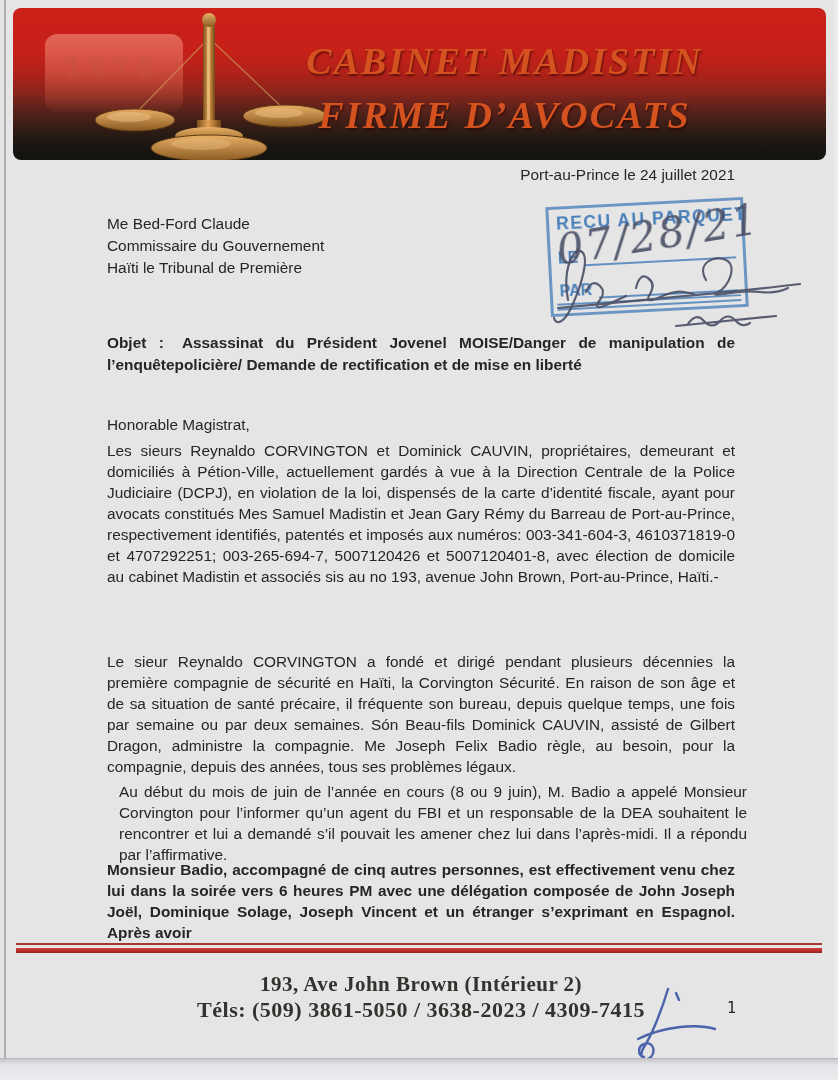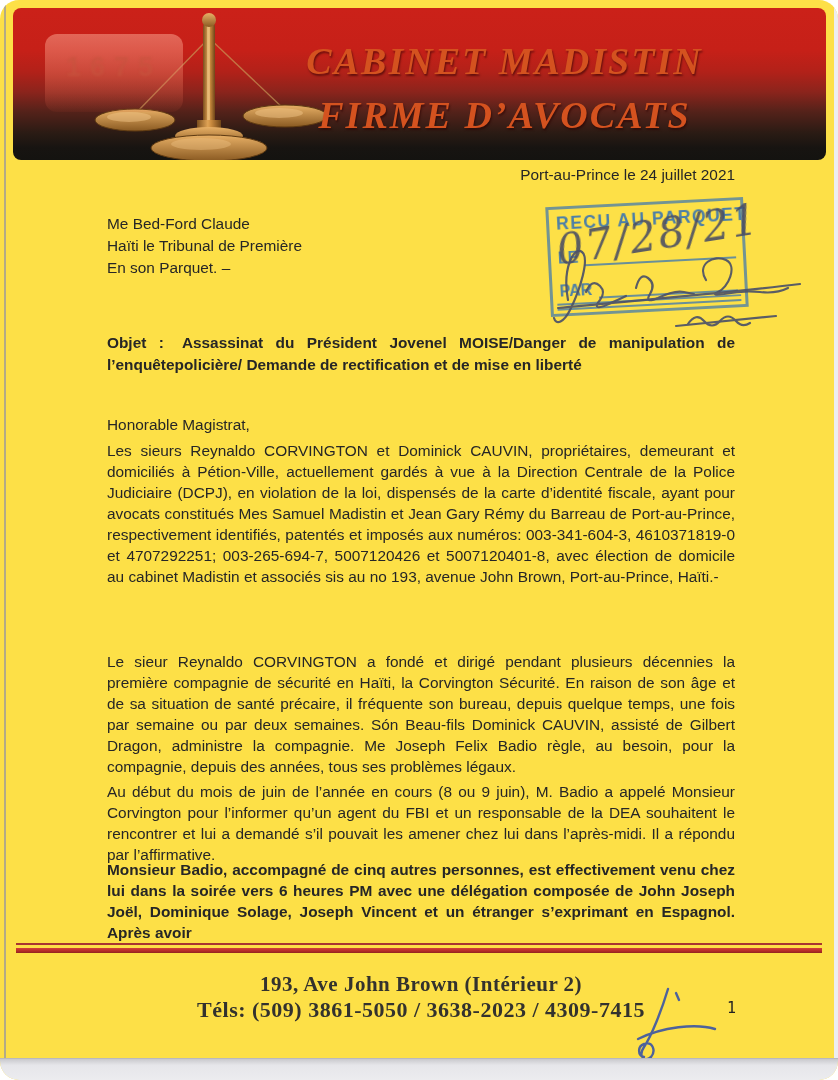--- a/index.html
+++ b/index.html
@@ -3,23 +3,22 @@
 <meta charset="utf-8">
 <style>
   * { margin: 0; padding: 0; box-sizing: border-box; }
   html, body { background: #ffffff; }
   body { font-family: "Liberation Sans", sans-serif; }
 
   .scan-page {
     position: relative;
     width: 838px;
     height: 1080px;
-    background: #fde047;
+    background: #e5e5e5;
     overflow: hidden;
-    border-radius: 19px;
   }
 
   
   .edge-left-line {
     position: absolute; left: 4px; top: 0; width: 2px; height: 1058px;
     background: #9a9a9c; opacity: .75;
   }
   .edge-bottom-strip {
     position: absolute; left: 0; bottom: 0; width: 100%; height: 22px;
     background: linear-gradient(180deg, #c9c9cd 0%, #e6e6ea 30%, #ececef 100%);
@@ -70,21 +69,21 @@
   .para { text-align: justify; }
 
   .date-line { top: 164px; text-align: right; }
   .recipient { top: 213px; line-height: 22px; }
   .subject   { top: 332px; font-weight: bold; line-height: 22px; }
   .subject .subject-label { margin-right: 18px; }
   .salutation { top: 402px; margin-top: 12px; }
   .p1 { top: 440px; }
   .exposer { top: 615px; }
   .p2 { top: 651px; }
-  .p3 { top: 781px; }
+  .p3 { top: 781px; margin-left: 12px; }
   .p4 { top: 859px; font-weight: bold; }
 
   
   .stamp {
     position: absolute; left: 548px; top: 202px; width: 198px; height: 110px;
     border: 3px solid rgba(56,116,180,.70);
     transform: rotate(-3deg);
     color: rgba(52,114,180,.88);
     font-weight: bold;
     padding: 4px 7px 2px 7px;
@@ -182,22 +181,22 @@
     <div class="banner-title">
       <div>CABINET MADISTIN</div>
       <div>FIRME D’AVOCATS</div>
     </div>
   </div>
 
   <div class="col body-text date-line">Port-au-Prince le 24 juillet 2021</div>
 
   <div class="col body-text recipient">
     <div>Me Bed-Ford Claude</div>
+    <div>Commissaire du Gouvernement</div>
     <div>Haïti le Tribunal de Première</div>
-    <div>En son Parquet. –</div>
   </div>
 
   <div class="stamp">
     <div class="stamp-title">RECU AU PARQUET</div>
     <div class="stamp-row">
       <span>LE</span>
       <span class="stamp-rule"></span>
     </div>
     <div class="stamp-row">
       <span>PAR</span>

